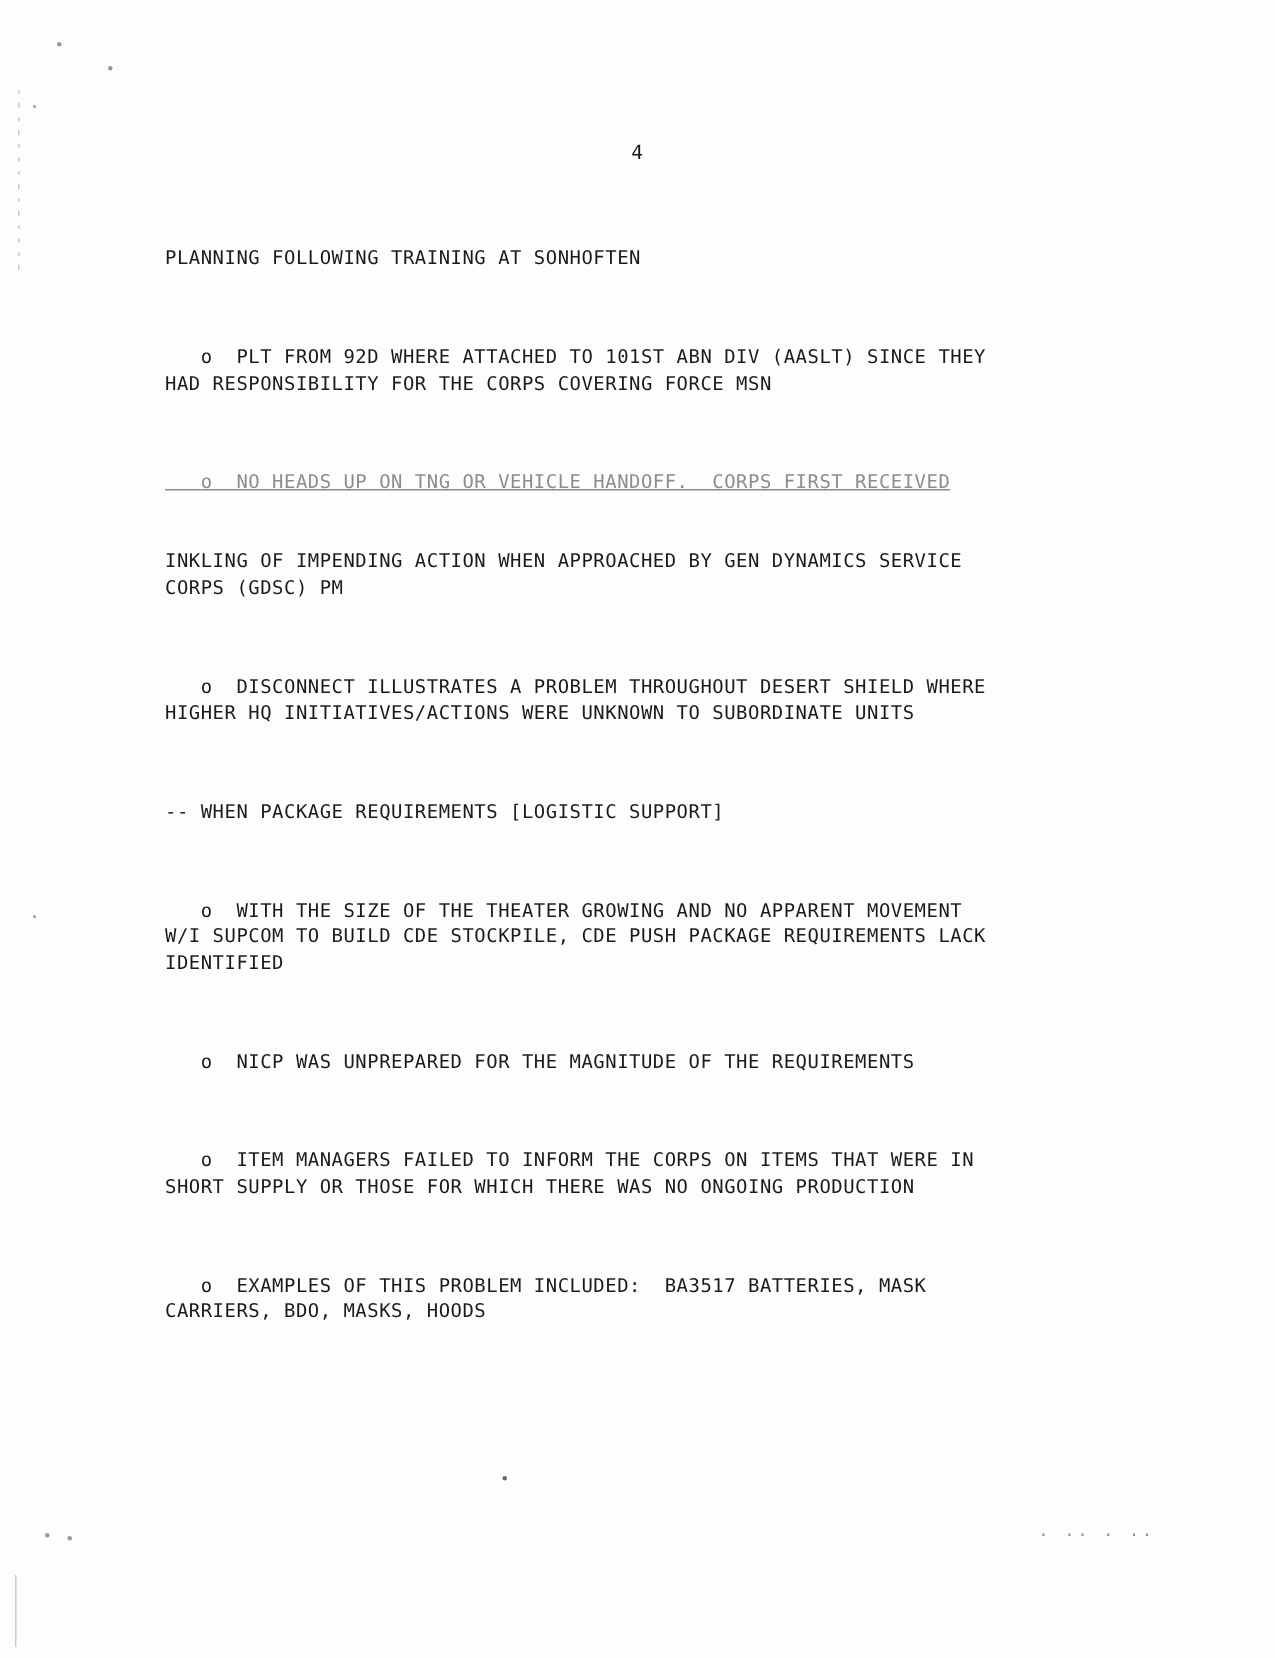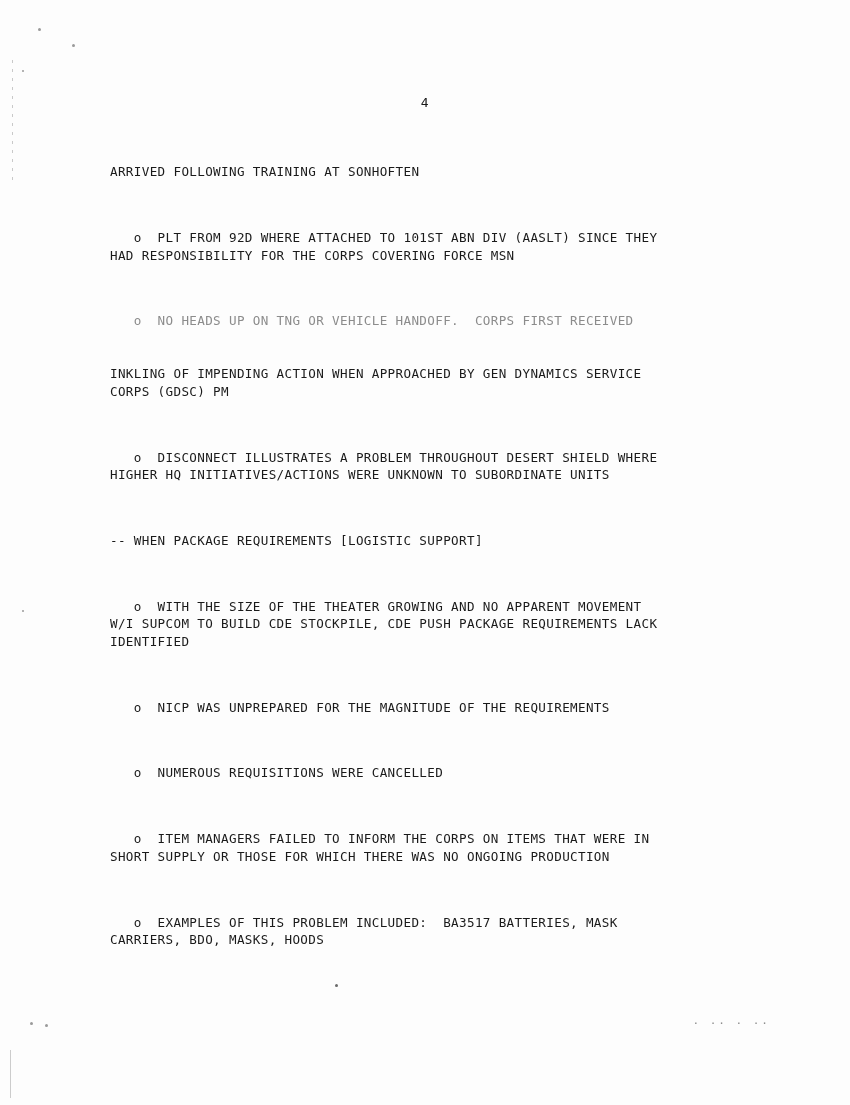--- a/index.html
+++ b/index.html
@@ -98,34 +98,33 @@
   <div class="speck" style="left:38px;top:28px;width:3px;height:3px;"></div>
   <div class="speck" style="left:72px;top:44px;width:3px;height:3px;"></div>
   <div class="speck" style="left:22px;top:70px;width:2px;height:2px;"></div>
   <div class="speck" style="left:22px;top:610px;width:2px;height:2px;"></div>
   <div class="speck" style="left:30px;top:1022px;width:3px;height:3px;"></div>
   <div class="speck" style="left:45px;top:1024px;width:3px;height:3px;"></div>
 
   <div class="page-number">4</div>
 
   <div class="body-text">
-    <p class="para">ARRIVED FOLLOWING TRAINING AT SONHOFTEN</p>
+    <p class="para">PLANNING FOLLOWING TRAINING AT SONHOFTEN</p>
     <p class="para">   o  PLT FROM 92D WHERE ATTACHED TO 101ST ABN DIV (AASLT) SINCE THEY
 HAD RESPONSIBILITY FOR THE CORPS COVERING FORCE MSN</p>
-    <p class="para faded" style="margin-bottom:0;">   o  NO HEADS UP ON TNG OR VEHICLE HANDOFF.  CORPS FIRST RECEIVED</p>
+    <p class="para faded" style="margin-bottom:0;text-decoration:underline;">   o  NO HEADS UP ON TNG OR VEHICLE HANDOFF.  CORPS FIRST RECEIVED</p>
     <p class="para">INKLING OF IMPENDING ACTION WHEN APPROACHED BY GEN DYNAMICS SERVICE
 CORPS (GDSC) PM</p>
     <p class="para">   o  DISCONNECT ILLUSTRATES A PROBLEM THROUGHOUT DESERT SHIELD WHERE
 HIGHER HQ INITIATIVES/ACTIONS WERE UNKNOWN TO SUBORDINATE UNITS</p>
     <p class="para">-- WHEN PACKAGE REQUIREMENTS [LOGISTIC SUPPORT]</p>
     <p class="para">   o  WITH THE SIZE OF THE THEATER GROWING AND NO APPARENT MOVEMENT
 W/I SUPCOM TO BUILD CDE STOCKPILE, CDE PUSH PACKAGE REQUIREMENTS LACK
 IDENTIFIED</p>
     <p class="para">   o  NICP WAS UNPREPARED FOR THE MAGNITUDE OF THE REQUIREMENTS</p>
-    <p class="para">   o  NUMEROUS REQUISITIONS WERE CANCELLED</p>
     <p class="para">   o  ITEM MANAGERS FAILED TO INFORM THE CORPS ON ITEMS THAT WERE IN
 SHORT SUPPLY OR THOSE FOR WHICH THERE WAS NO ONGOING PRODUCTION</p>
     <p class="para">   o  EXAMPLES OF THIS PROBLEM INCLUDED:  BA3517 BATTERIES, MASK
 CARRIERS, BDO, MASKS, HOODS</p>
     
     
     
     
     
   </div>

